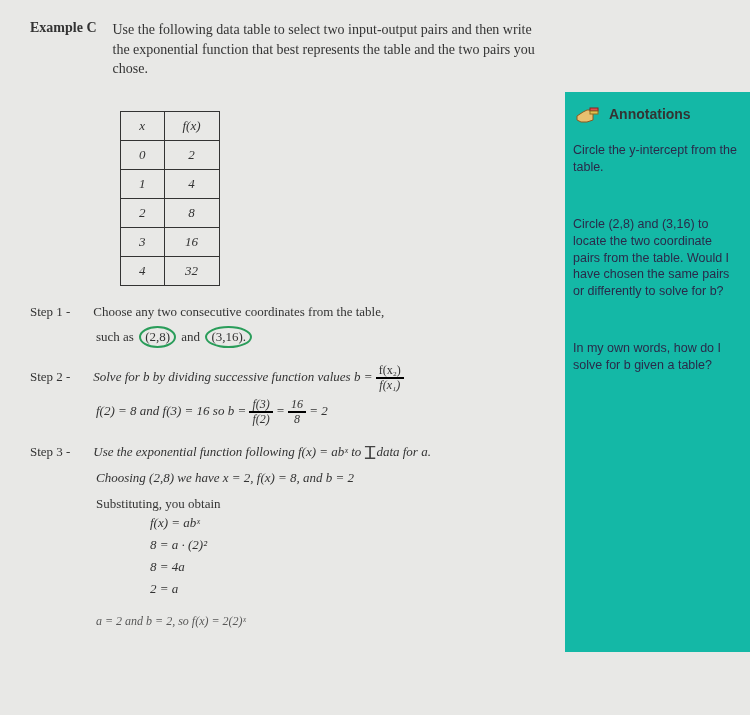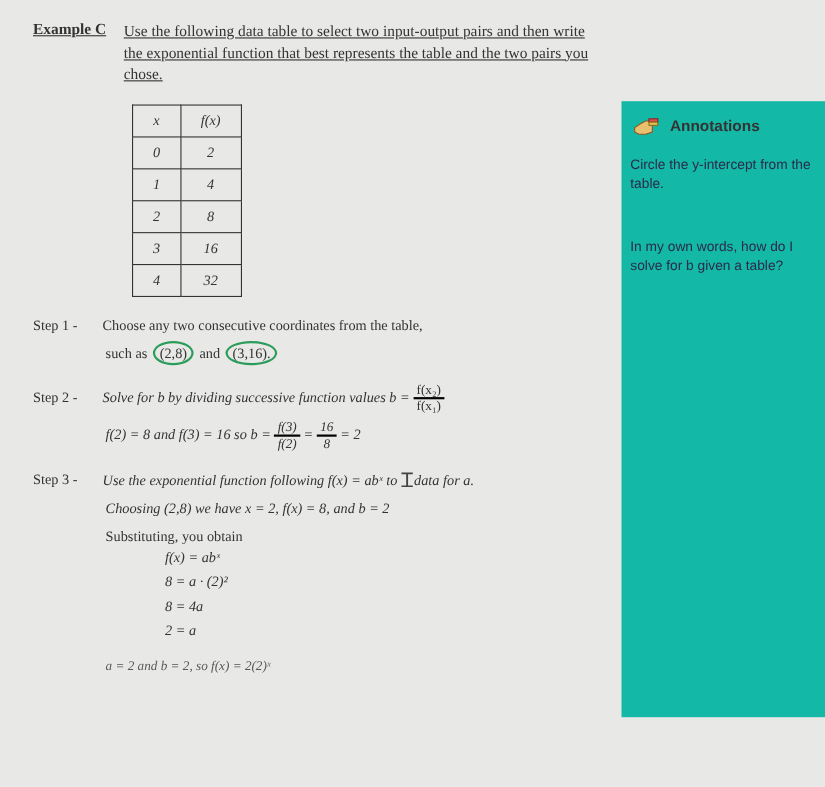--- a/index.html
+++ b/index.html
@@ -8,21 +8,21 @@
       height: 715px;
       font-family: Georgia, 'Times New Roman', serif;
       background: #e8e8e6;
       color: #333;
       position: relative;
       overflow: hidden;
     }
     .page {
       padding: 20px 18px 20px 30px;
     }
-    .header { display: flex; margin-bottom: 16px; text-decoration: underline; }
+    .header { display: flex; margin-bottom: 32px; }
     .example-label {
       font-weight: bold;
       font-size: 14px;
       margin-right: 16px;
       flex-shrink: 0;
     }
     .instruction { font-size: 14px; line-height: 1.4; padding-right: 190px; }
     .table-wrap { margin-left: 90px; margin-bottom: 18px; }
     table { border-collapse: collapse; }
     th, td {
@@ -82,21 +82,21 @@
       display:inline-block;
     }
     .frac {
       display: inline-block;
       vertical-align: middle;
       text-align: center;
       font-size: 12px;
       line-height: 1.1;
     }
     .frac .num { display:block; border-bottom: 2px solid #000000; padding: 0 3px; }
-    .frac .den { display:block; padding: 0 3px;}
+    .frac .den { display:block; padding: 0 3px; font-style: italic;}
     .cursor-I {
       display:inline-block;
       font-family: serif;
       font-size: 18px;
       vertical-align: middle;
       color: #444;
     }
   </style>
 </head>
 <body>
@@ -189,14 +189,15 @@
     <span class="hand-icon">
       <svg viewBox="0 0 30 24" width="30" height="24">
         <path d="M4 14 L10 10 L14 8 L18 8 L20 12 L20 18 L14 20 L8 20 L4 18 Z" fill="#e8c070" stroke="#8a5a20" stroke-width="1"></path>
         <rect x="17" y="6" width="8" height="3" fill="#e05050" stroke="#8a2020"></rect>
         <rect x="17" y="9" width="8" height="3" fill="#e0c050" stroke="#8a7020"></rect>
       </svg>
     </span>
     <span>Annotations</span>
   </div>
   <div class="anno-block">Circle the y-intercept from the table.</div>
+  <div class="anno-block">Circle (2,8) and (3,16) to locate the two coordinate pairs from the table. Would I have chosen the same pairs or differently to solve for b?</div>
   <div class="anno-block" style="">In my own words, how do I solve for b given a table?</div>
 </div>
 
 </body></html>

